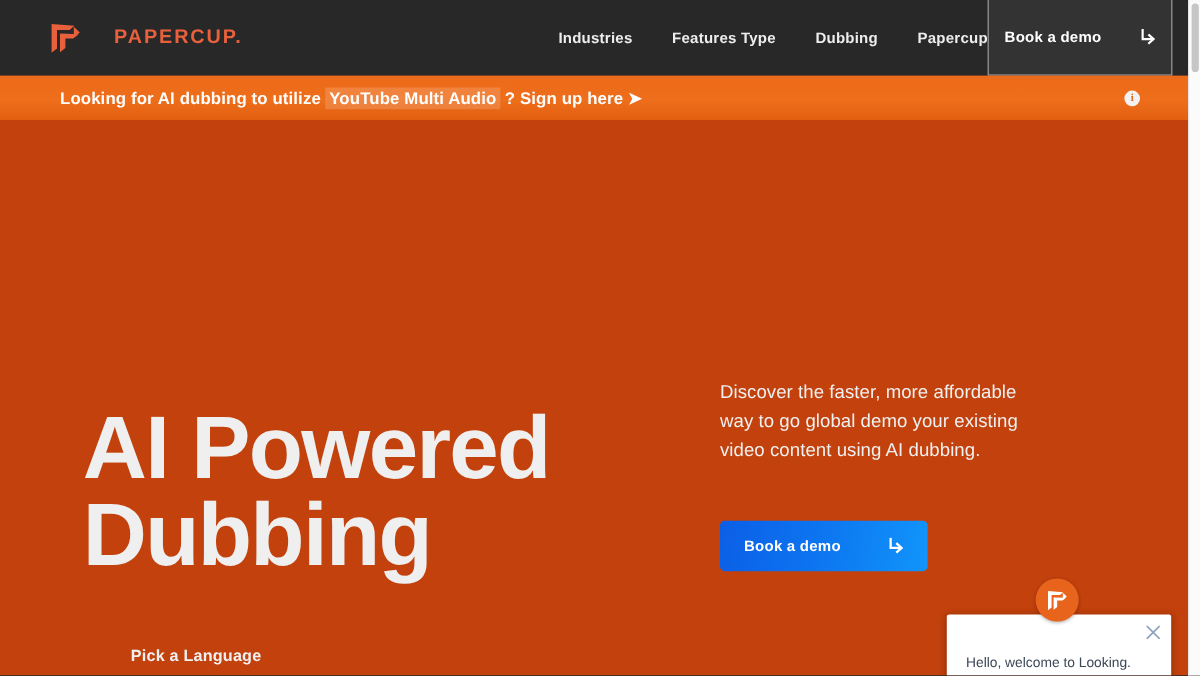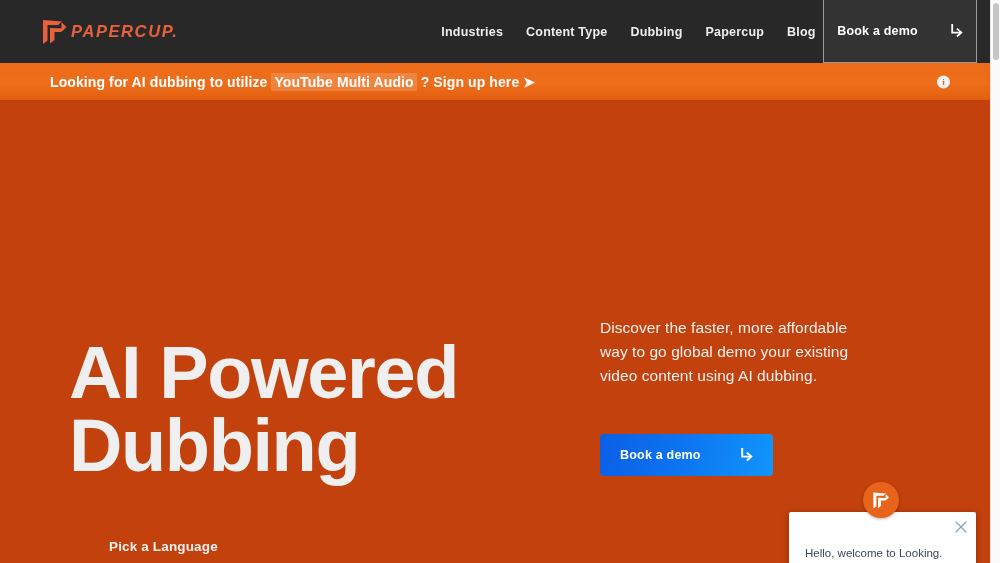--- a/index.html
+++ b/index.html
@@ -29,37 +29,36 @@
     height: 63px;
     background: #282828;
     display: flex;
     align-items: center;
     padding-left: 41px;
   }
 
   .brand {
     display: flex;
     align-items: center;
-    gap: 3px;
-    cursor: pointer;
-    font-style: italic;
+    gap: 27px;
+    cursor: pointer;
   }
   .brand-mark { width: 27px; height: 28px; display: block; flex: 0 0 auto; }
   .brand-word {
     color: #E8613C;
     font-size: 16.5px;
     font-weight: bold;
     letter-spacing: 1.6px;
   }
   .brand-word .dot { color: #E8613C; }
 
   .nav-links {
     display: flex;
     align-items: flex-end;
-    gap: 23px;
+    gap: 33px;
     margin-left: 263px;
   }
   .nav-link {
     color: #EDEDED;
     font-size: 12.5px;
     font-weight: bold;
     letter-spacing: 0.2px;
     cursor: pointer;
     white-space: nowrap;
   }
@@ -262,21 +261,21 @@
           <path d="M2 2 L2 26 L6.5 22.5 L6.5 7 L17 7 L21 3.5 L2 2 Z" fill="#E8613C"></path>
           <path d="M9 10 L9 25.5 L13.5 22 L13.5 14 L20 14 L24.5 10.5 L9 10 Z" fill="#E8613C"></path>
           <path d="M20.5 4.2 L25.5 9 L20.5 13.3 Z" fill="#E8613C"></path>
         </svg>
       </span>
       <span class="brand-word"><span>PAPERCUP</span><span class="dot">.</span></span>
     </div>
 
     <div class="nav-links">
       <span class="nav-link">Industries</span>
-      <span class="nav-link">Content Type</span>
+      <span class="nav-link">Features Type</span>
       <span class="nav-link">Dubbing</span>
       <span class="nav-link">Papercup</span>
       <span class="nav-link">Blog</span>
     </div>
 
     <div class="nav-cta">
       <span class="nav-cta-label">Book a demo</span>
       <span class="corner-arrow">
         <svg viewBox="0 0 13 14" xmlns="http://www.w3.org/2000/svg">
           <path d="M2.2 1 L2.2 8.6 L10.3 8.6" fill="none" stroke="#ffffff" stroke-width="1.8" stroke-linecap="square"></path>

